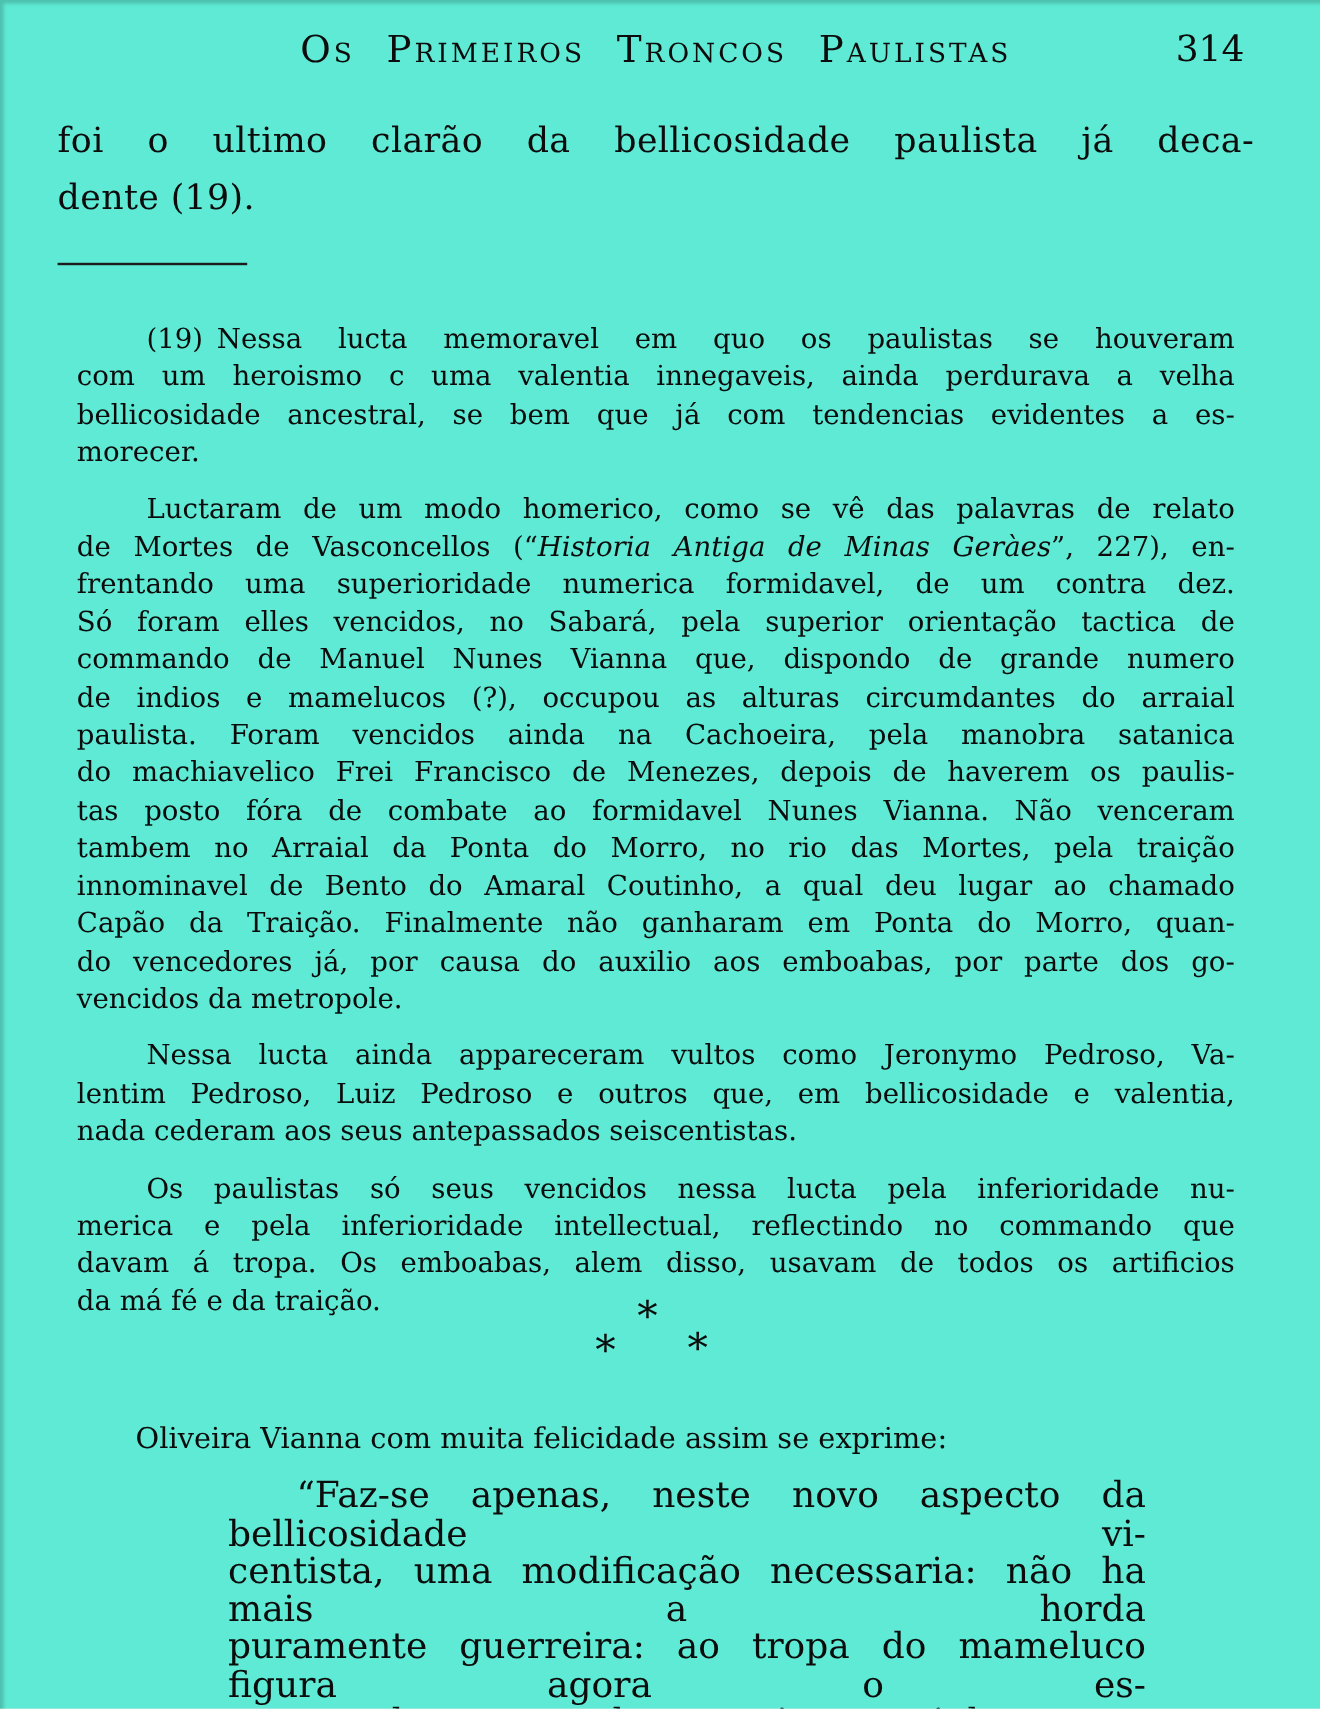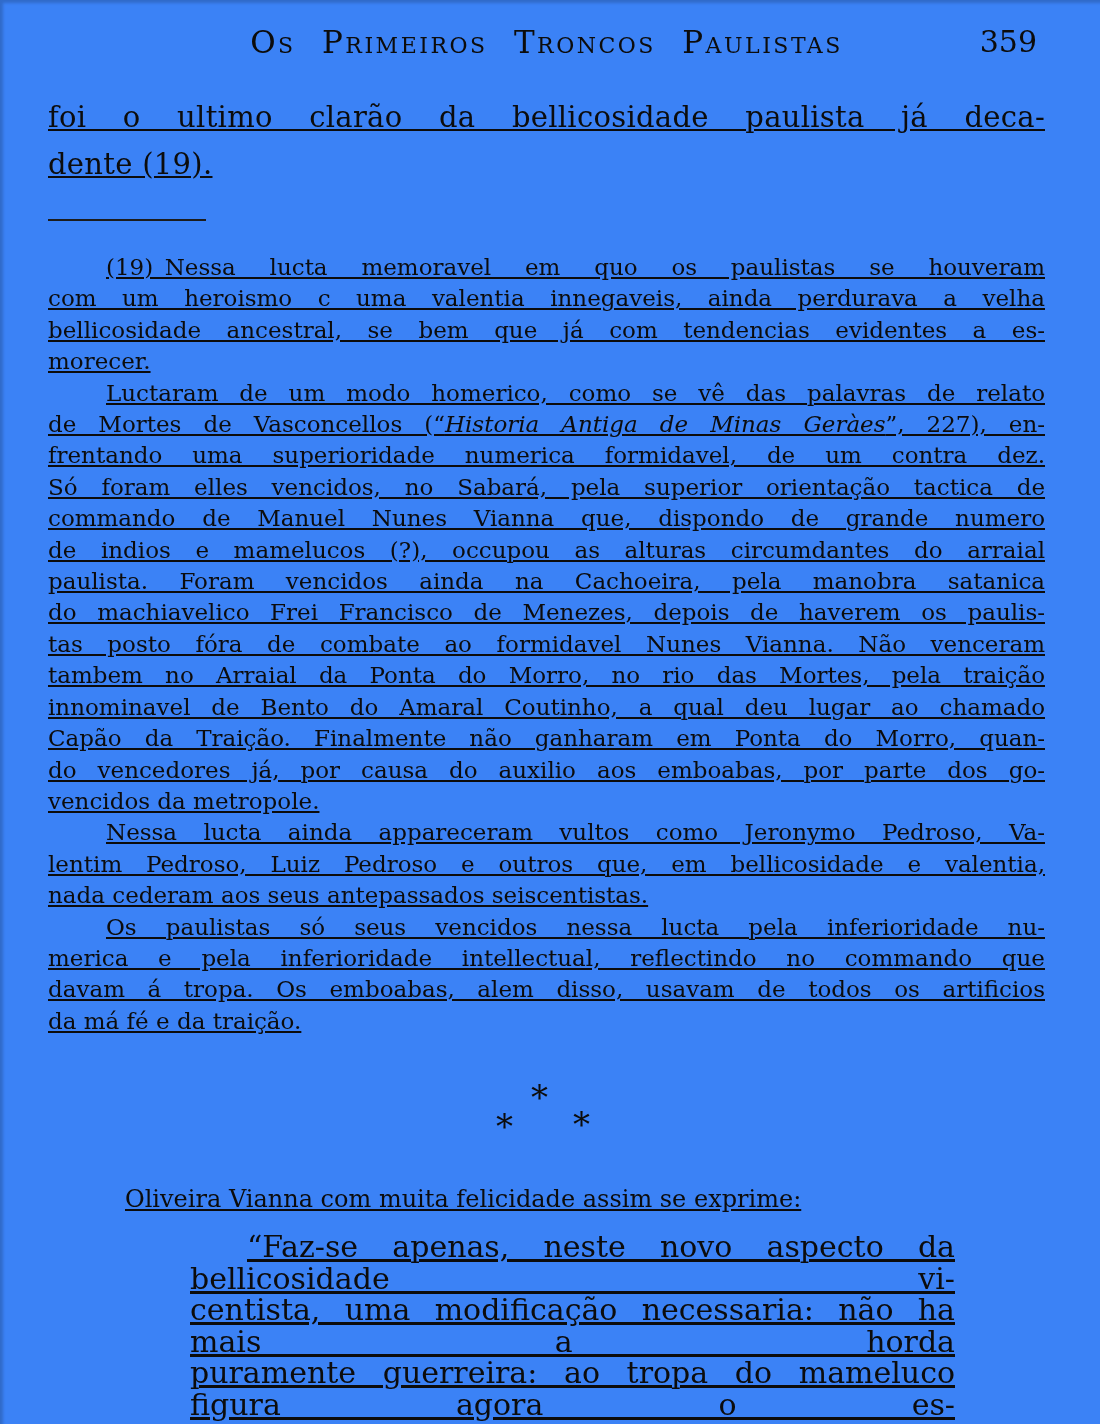--- a/index.html
+++ b/index.html
@@ -1,21 +1,21 @@
 <!DOCTYPE html>
 <html><head>
 <meta charset="utf-8">
 <style>
   html, body { margin: 0; padding: 0; background: #e9e9e9; }
   .page {
     position: relative;
     width: 1100px;
     height: 1424px;
     margin: 0 auto;
-    background: #3b82f6;
+    background: #5eead4;
     color: #0c0c0c;
     font-family: "DejaVu Serif", "Liberation Serif", serif;
     overflow: hidden;
     box-shadow: inset 3px 3px 3px rgba(0,0,0,0.18);
   }
   
   .running-header {
     position: absolute;
     top: 24px; left: 48px; right: 55px;
     height: 40px;
@@ -32,21 +32,20 @@
   }
   .page-number {
     position: absolute;
     right: 8px; top: 0;
     font-size: 30px;
   }
   
   .tline {
     text-align: justify;
     text-align-last: justify;
-    text-decoration: underline;
   }
   .tline-last { text-align-last: left; }
   .italic { font-style: italic; }
   
   .lead {
     position: absolute;
     top: 94px; left: 48px; right: 55px;
     font-size: 29px;
     line-height: 47px;
     letter-spacing: 0.3px;
@@ -58,41 +57,41 @@
     width: 158px; height: 2px;
     background: #1c1c1c;
   }
   
   .footnote {
     position: absolute;
     top: 252px; left: 48px; right: 55px;
     font-size: 23px;
     line-height: 31.4px;
   }
-  .fn-para { margin: 0; }
+  .fn-para { margin: 16px; }
   .fn-para .tline:first-child { text-indent: 58px; }
   
   .asterism {
     position: absolute;
     top: 1080px; left: 471px;
     width: 140px; height: 58px;
   }
   .ast {
     position: absolute;
     font-size: 34px;
     line-height: 1;
     font-family: "DejaVu Serif", serif;
   }
   .ast-top { left: 60px; top: 0; }
   .ast-bl  { left: 25px; top: 29px; }
   .ast-br  { left: 102px; top: 27px; }
   
   .closing-intro {
     position: absolute;
-    top: 1184px; left: 60px; right: 55px;
+    top: 1184px; left: 48px; right: 55px;
     font-size: 24px;
     line-height: 31px;
   }
   .closing-intro .tline:first-child { text-indent: 65px; }
   
   .quote {
     position: absolute;
     top: 1231px; left: 190px;
     width: 765px;
     font-size: 30px;
@@ -100,21 +99,21 @@
   }
   .quote .tline:first-child { text-indent: 57px; }
 </style>
 </head>
 <body>
 
 <div class="page">
 
   <div class="running-header">
     <div class="header-title">Os Primeiros Troncos Paulistas</div>
-    <div class="page-number">359</div>
+    <div class="page-number">314</div>
   </div>
 
   <div class="lead">
       <div class="tline"><span>foi o ultimo clarão da bellicosidade paulista já deca-</span></div>
       <div class="tline tline-last"><span>dente (19).</span></div>
     </div>
 
   <div class="footnote-rule"></div>
 
   <div class="footnote">

